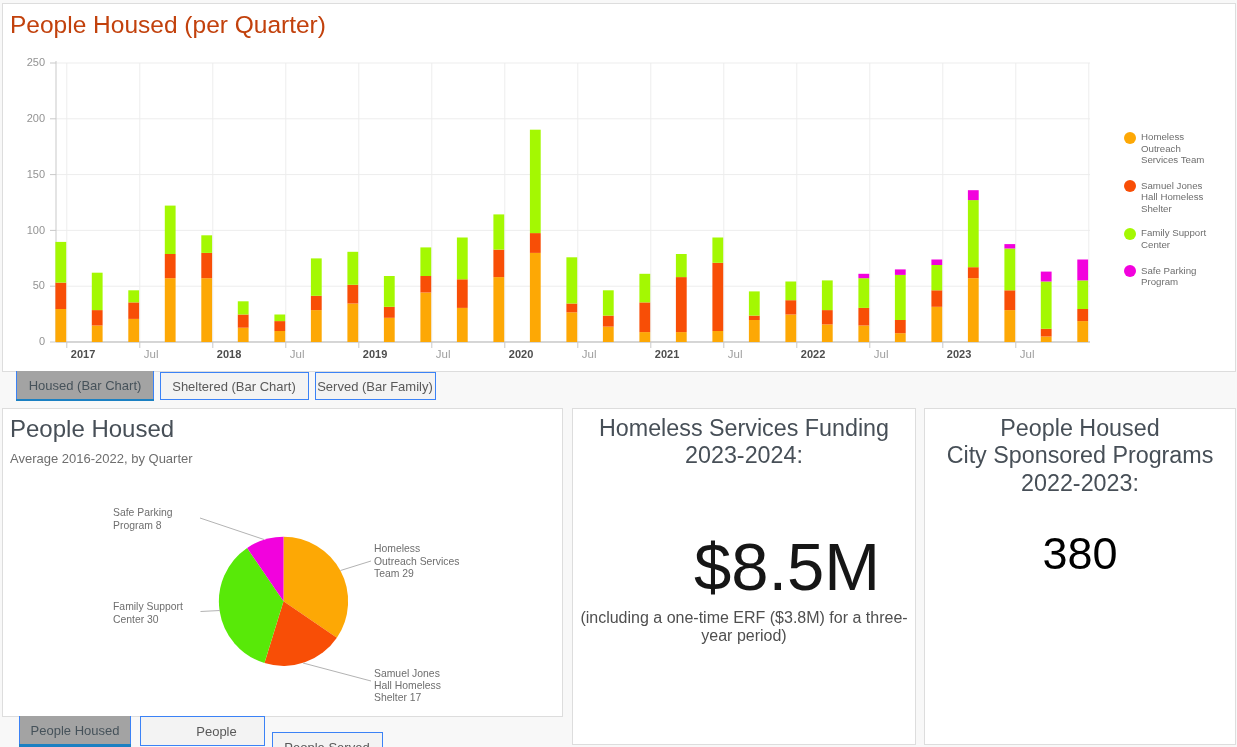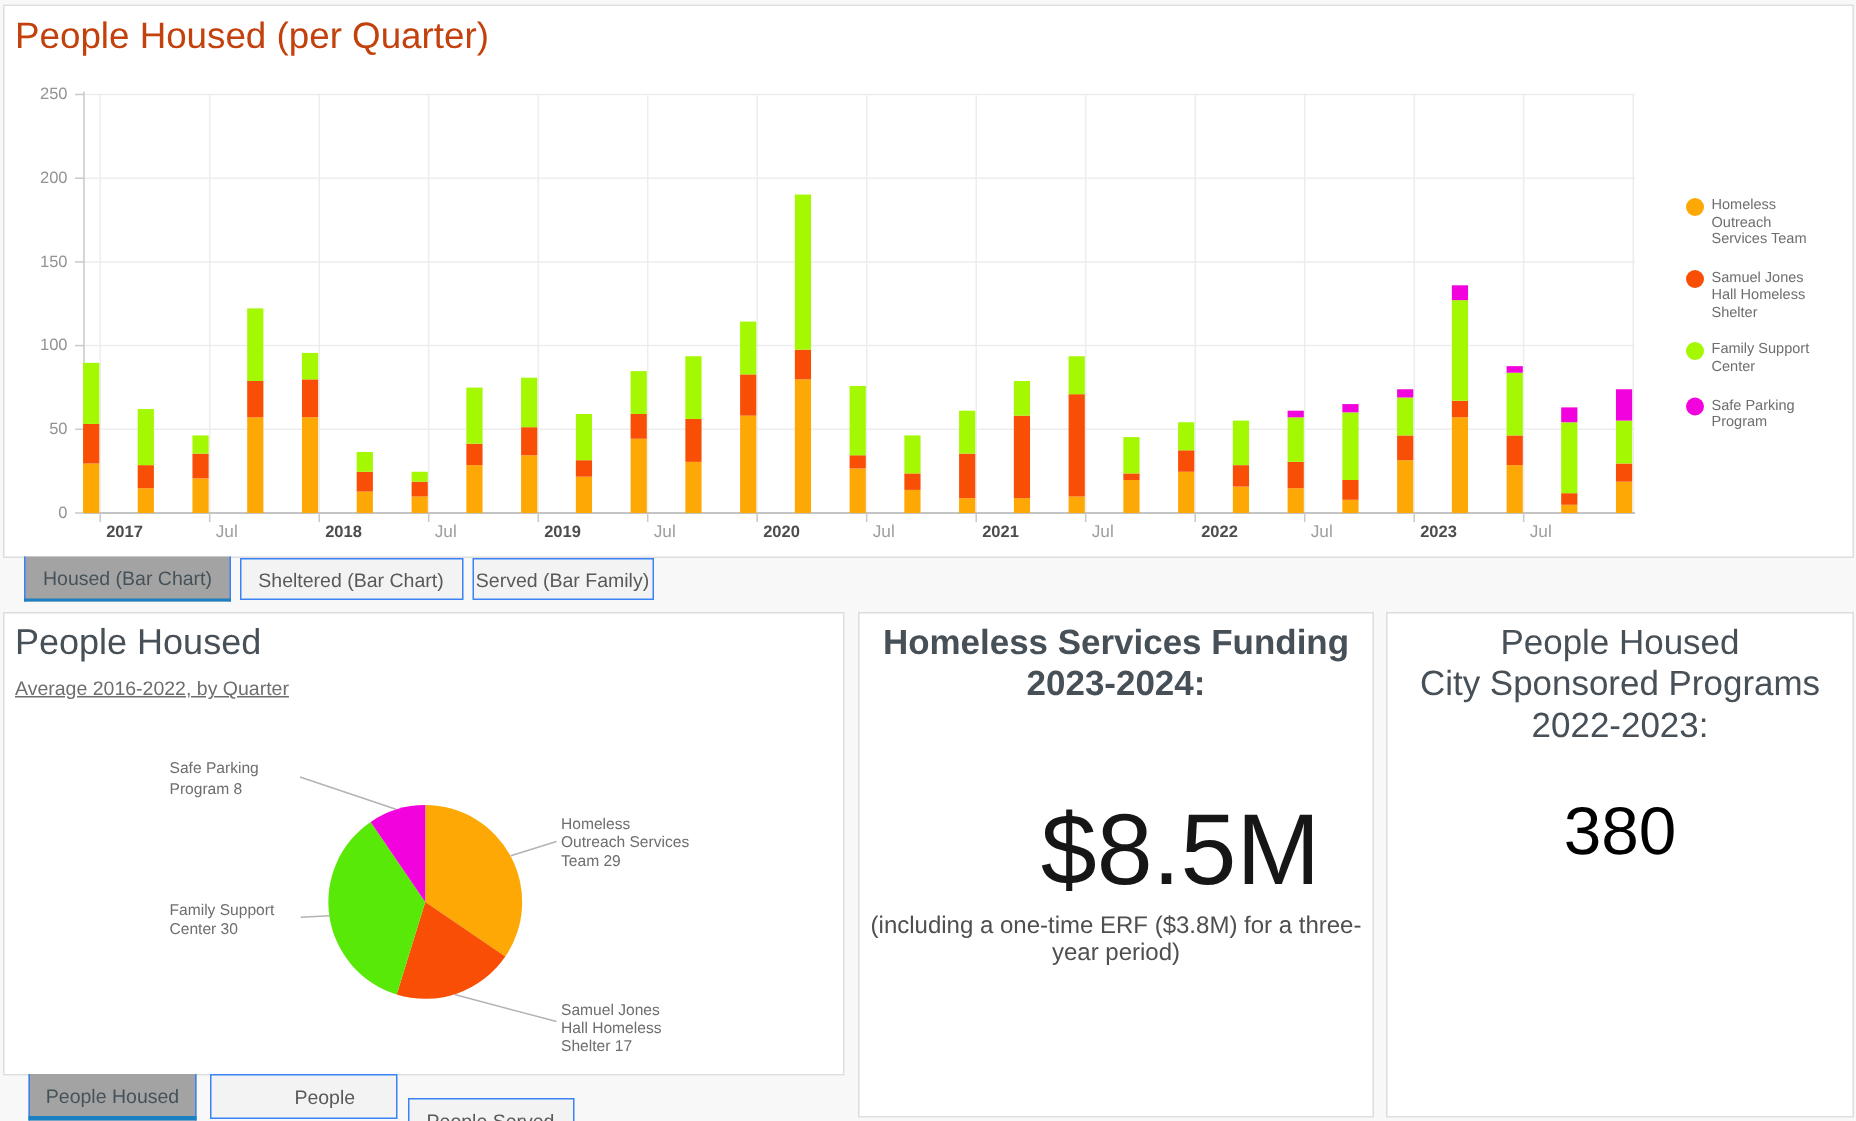--- a/index.html
+++ b/index.html
@@ -188,21 +188,21 @@
 <div style="position:absolute;left:17px;top:0;width:80px;font-size:9.7px;line-height:11.6px;color:#6e6e6e;white-space:nowrap;">Safe Parking<br>Program</div>
 </div>
 
 <div class="tab active" style="left:16px;top:371px;width:138px;height:30px;line-height:29px;">Housed (Bar Chart)</div>
 <div class="tabline" style="left:16px;top:398.5px;width:138px;"></div>
 <div class="tab" style="left:159.5px;top:371.5px;width:149px;height:28px;line-height:27px;">Sheltered (Bar Chart)</div>
 <div class="tab" style="left:314.5px;top:371.5px;width:121px;height:28px;line-height:27px;">Served (Bar Family)</div>
 
 <div class="panel" style="left:2px;top:408px;width:561px;height:309px;"></div>
 <div style="position:absolute;left:10px;top:415px;font-size:24px;color:#474f57;">People Housed</div>
-<div style="position:absolute;left:10px;top:451px;font-size:13px;color:#6e6e6e;text-decoration:underline;">Average 2016-2022, by Quarter</div>
+<div style="position:absolute;left:10px;top:451px;font-size:13px;color:#6e6e6e;">Average 2016-2022, by Quarter</div>
 <svg width="563" height="714" style="position:absolute;left:0;top:0;">
 <path d="M283.5,601.3 L283.50,536.70 A64.6,64.6 0 0 1 336.88,637.69 Z" fill="#fda805"></path>
 <path d="M283.5,601.3 L336.88,637.69 A64.6,64.6 0 0 1 264.46,663.03 Z" fill="#f84e06"></path>
 <path d="M283.5,601.3 L264.46,663.03 A64.6,64.6 0 0 1 247.11,547.92 Z" fill="#58e908"></path>
 <path d="M283.5,601.3 L247.11,547.92 A64.6,64.6 0 0 1 283.50,536.70 Z" fill="#f202dd"></path>
 <polyline points="200,518 264,539.5" fill="none" stroke="#b3b3b3" stroke-width="1"></polyline>
 <polyline points="340.5,570.5 371,561" fill="none" stroke="#b3b3b3" stroke-width="1"></polyline>
 <polyline points="200.5,611.5 220,610.5" fill="none" stroke="#b3b3b3" stroke-width="1"></polyline>
 <polyline points="303,663 371,681" fill="none" stroke="#b3b3b3" stroke-width="1"></polyline>
 <text x="113" y="515.5" font-size="10.4" fill="#6e6e6e">Safe Parking</text>
@@ -216,19 +216,19 @@
 <text x="374" y="688.6" font-size="10.4" fill="#6e6e6e">Hall Homeless</text>
 <text x="374" y="700.5" font-size="10.4" fill="#6e6e6e">Shelter 17</text>
 </svg>
 
 <div class="tab active" style="left:19px;top:716px;width:112px;height:31px;line-height:29px;">People Housed</div>
 <div class="tabline" style="left:19px;top:744px;width:112px;"></div>
 <div class="tab" style="left:140px;top:716px;width:125px;height:30px;line-height:29px;padding-left:28px;">People Sheltered</div>
 <div class="tab" style="left:271.5px;top:716px;width:111px;height:46px;line-height:29px;margin-top:16px;">People Served</div>
 
 <div class="panel" style="left:572px;top:408px;width:344px;height:337px;"></div>
-<div style="position:absolute;left:572px;top:415px;width:344px;text-align:center;font-size:23.3px;line-height:27.3px;color:#474f57;font-weight:bold;">Homeless Services Funding<br>2023-2024:</div>
+<div style="position:absolute;left:572px;top:415px;width:344px;text-align:center;font-size:23.3px;line-height:27.3px;color:#474f57;">Homeless Services Funding<br>2023-2024:</div>
 <div style="position:absolute;left:572px;top:528px;width:344px;text-align:center;font-size:67px;color:#161616;margin-left:43px;">$8.5M</div>
 <div style="position:absolute;left:572px;top:609px;width:344px;text-align:center;font-size:16px;color:#4f4f4f;">(including a one-time ERF ($3.8M) for a three-year period)</div>
 
 <div class="panel" style="left:924px;top:408px;width:312px;height:337px;"></div>
 <div style="position:absolute;left:924px;top:415px;width:312px;text-align:center;font-size:23.3px;line-height:27.3px;color:#474f57;">People Housed<br>City Sponsored Programs<br>2022-2023:</div>
 <div style="position:absolute;left:924px;top:528px;width:312px;text-align:center;font-size:45px;color:#000000;">380</div>
 
 </body></html>

